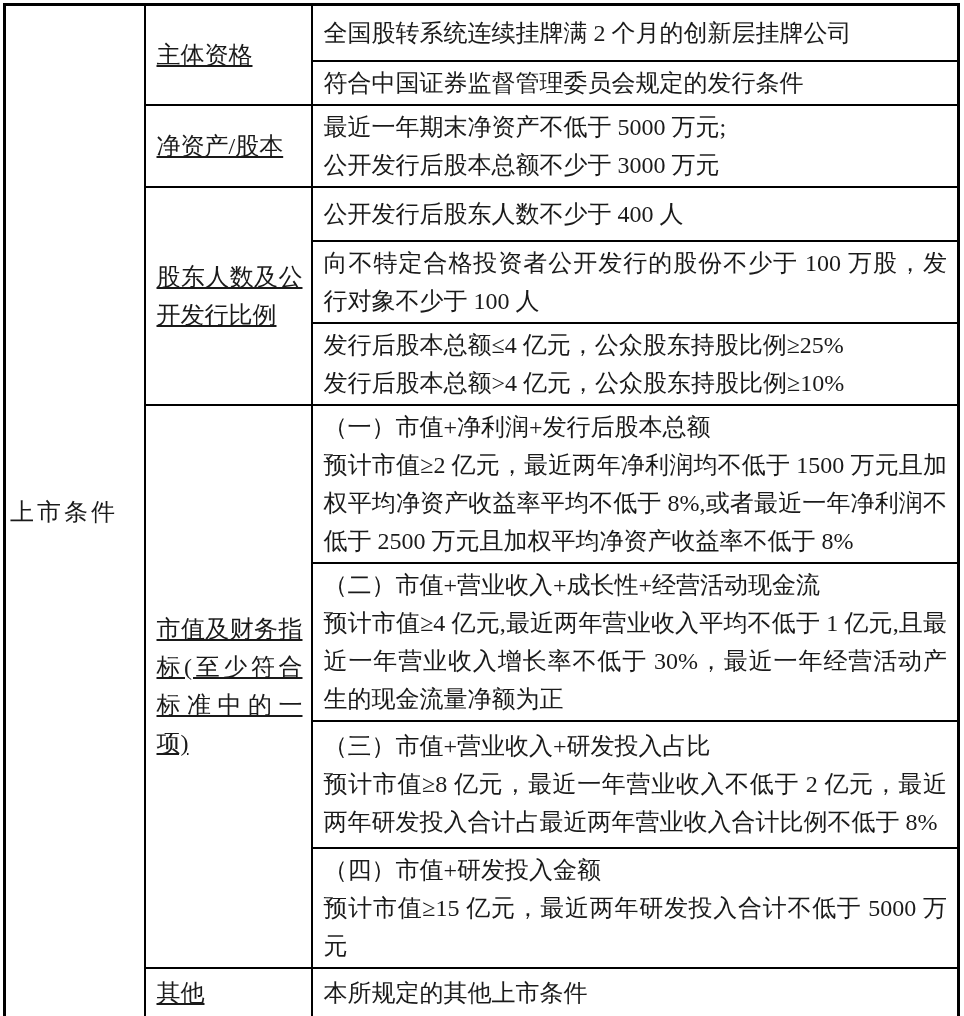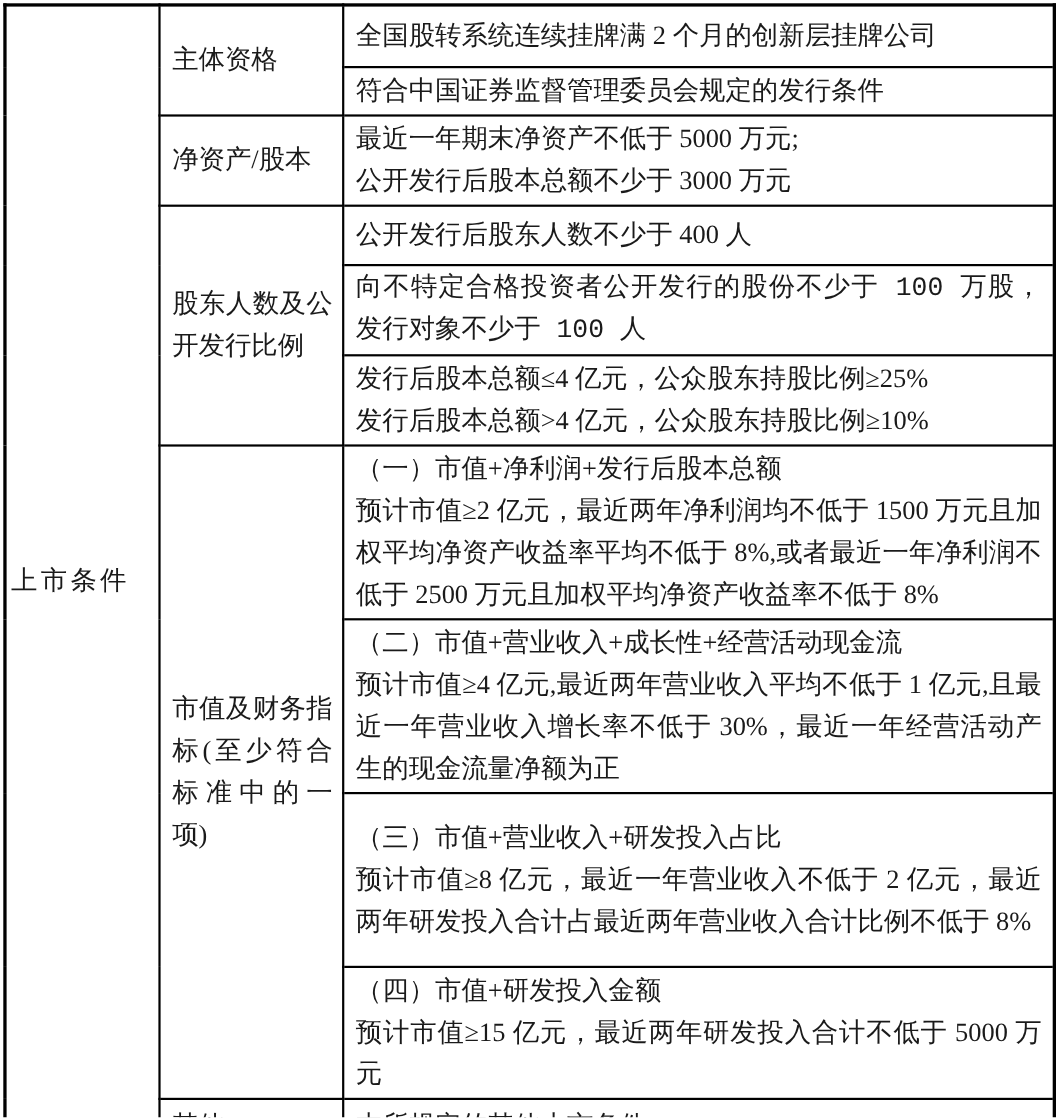--- a/index.html
+++ b/index.html
@@ -36,20 +36,21 @@
     box-sizing: border-box;
   }
   td.col0 {
     text-align: center;
     letter-spacing: 3px;
     padding: 2px 4px;
   }
   td.col1 {
     text-align: justify;
     padding-right: 8px;
+    text-decoration: underline;
   }
   td.col2 {
     text-align: justify;
   }
   .block {
     text-align: justify;
   }
 </style>
 </head>
 <body>
@@ -88,21 +89,21 @@
           </td>
         </tr>
         <tr style="height: 54px;">
           <td class="col1" rowspan="3">
             <div class="block">股东人数及公开发行比例</div>
           </td>
           <td class="col2">
             <div class="block">公开发行后股东人数不少于 400 人</div>
           </td>
         </tr>
-        <tr style="height: 78px; font-family: Liberation Mono, monospace;">
+        <tr style="height: 78px;">
           <td class="col2">
             <div class="block">向不特定合格投资者公开发行的股份不少于 100 万股，发行对象不少于 100 人</div>
           </td>
         </tr>
         <tr style="height: 74px; margin-top: 12px;">
           <td class="col2">
             <div class="block">发行后股本总额≤4 亿元，公众股东持股比例≥25%</div>
             <div class="block">发行后股本总额&gt;4 亿元，公众股东持股比例≥10%</div>
           </td>
         </tr>
@@ -114,21 +115,21 @@
             <div class="block">（一）市值+净利润+发行后股本总额</div>
             <div class="block">预计市值≥2 亿元，最近两年净利润均不低于 1500 万元且加权平均净资产收益率平均不低于 8%,或者最近一年净利润不低于 2500 万元且加权平均净资产收益率不低于 8%</div>
           </td>
         </tr>
         <tr style="height: 154px; margin-top: 29px;">
           <td class="col2">
             <div class="block">（二）市值+营业收入+成长性+经营活动现金流</div>
             <div class="block">预计市值≥4 亿元,最近两年营业收入平均不低于 1 亿元,且最近一年营业收入增长率不低于 30%，最近一年经营活动产生的现金流量净额为正</div>
           </td>
         </tr>
-        <tr style="height: 158px;">
+        <tr style="height: 127px;">
           <td class="col2">
             <div class="block">（三）市值+营业收入+研发投入占比</div>
             <div class="block">预计市值≥8 亿元，最近一年营业收入不低于 2 亿元，最近两年研发投入合计占最近两年营业收入合计比例不低于 8%</div>
           </td>
         </tr>
         <tr style="height: 112px; margin-top: 28px;">
           <td class="col2">
             <div class="block">（四）市值+研发投入金额</div>
             <div class="block">预计市值≥15 亿元，最近两年研发投入合计不低于 5000 万元</div>
           </td>

